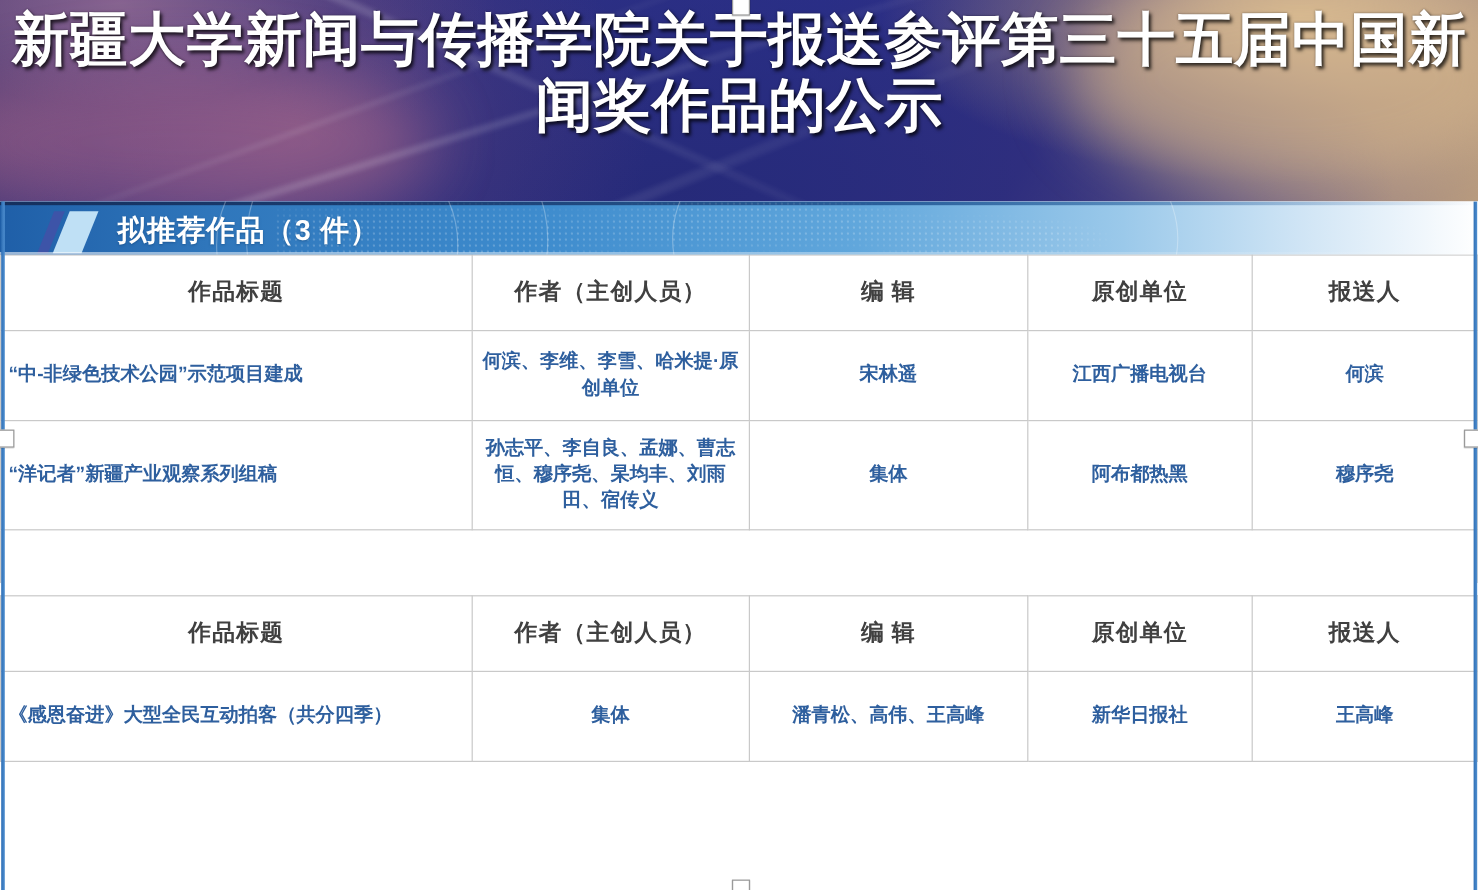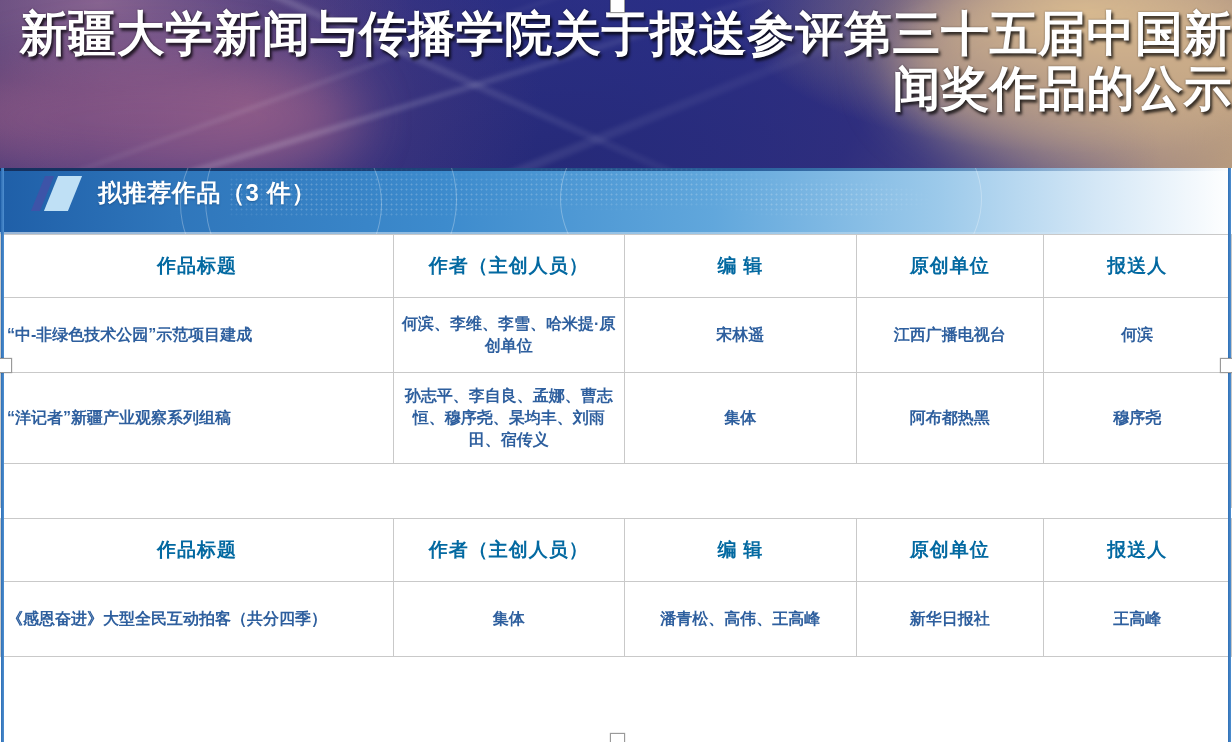--- a/index.html
+++ b/index.html
@@ -57,21 +57,21 @@
   .glow-rose { left: -60px; top: 54px; width: 420px; height: 130px; background: rgba(186,108,140,0.45); }
   .glow-gold { right: -40px; top: -30px; width: 380px; height: 190px; background: rgba(222,190,140,0.55); }
 
   .title-text {
     position: absolute;
     left: 0;
     top: 0;
     width: 1232px;
     padding-top: 6px;
     box-sizing: border-box;
-    text-align: right;
+    text-align: center;
     color: #ffffff;
     font-family: "Liberation Serif", "DejaVu Serif", serif;
     font-weight: 700;
     font-size: 48px;
     line-height: 55px;
     letter-spacing: 0.5px;
     text-shadow: 2px 3px 3px rgba(0,0,0,0.72), 0 0 2px rgba(0,0,0,0.45);
     white-space: pre-line;
   }
 
@@ -82,21 +82,21 @@
     top: 168px;
     width: 1232px;
     height: 574px;
     background: #ffffff;
   }
 
   
   .section-bar {
     position: relative;
     width: 1232px;
-    height: 66px;
+    height: 44px;
     overflow: hidden;
     background:
       linear-gradient(90deg,
         #1f5fa8 0%,
         #2f76bb 14%,
         #3d8bcd 36%,
         #61a7dc 58%,
         #9bc9ea 76%,
         #d4e7f6 89%,
         #ffffff 100%);
@@ -179,21 +179,21 @@
     vertical-align: middle;
     color: #2e5f9e;
     font-size: 16px;
     line-height: 22px;
     font-weight: 600;
   }
   .tbl th {
     font-family: "Liberation Serif", "DejaVu Serif", serif;
     font-size: 19px;
     font-weight: 700;
-    color: #0369a1;
+    color: #404040;
     height: 50px;
     letter-spacing: 1px;
   }
   .tbl td.title-cell {
     text-align: left;
     padding-left: 6px;
     color: #2e5f9e;
   }
   .tbl tr.data-row td { height: 62px; }
   .tbl tr.data-row.tall td { height: 78px; }

